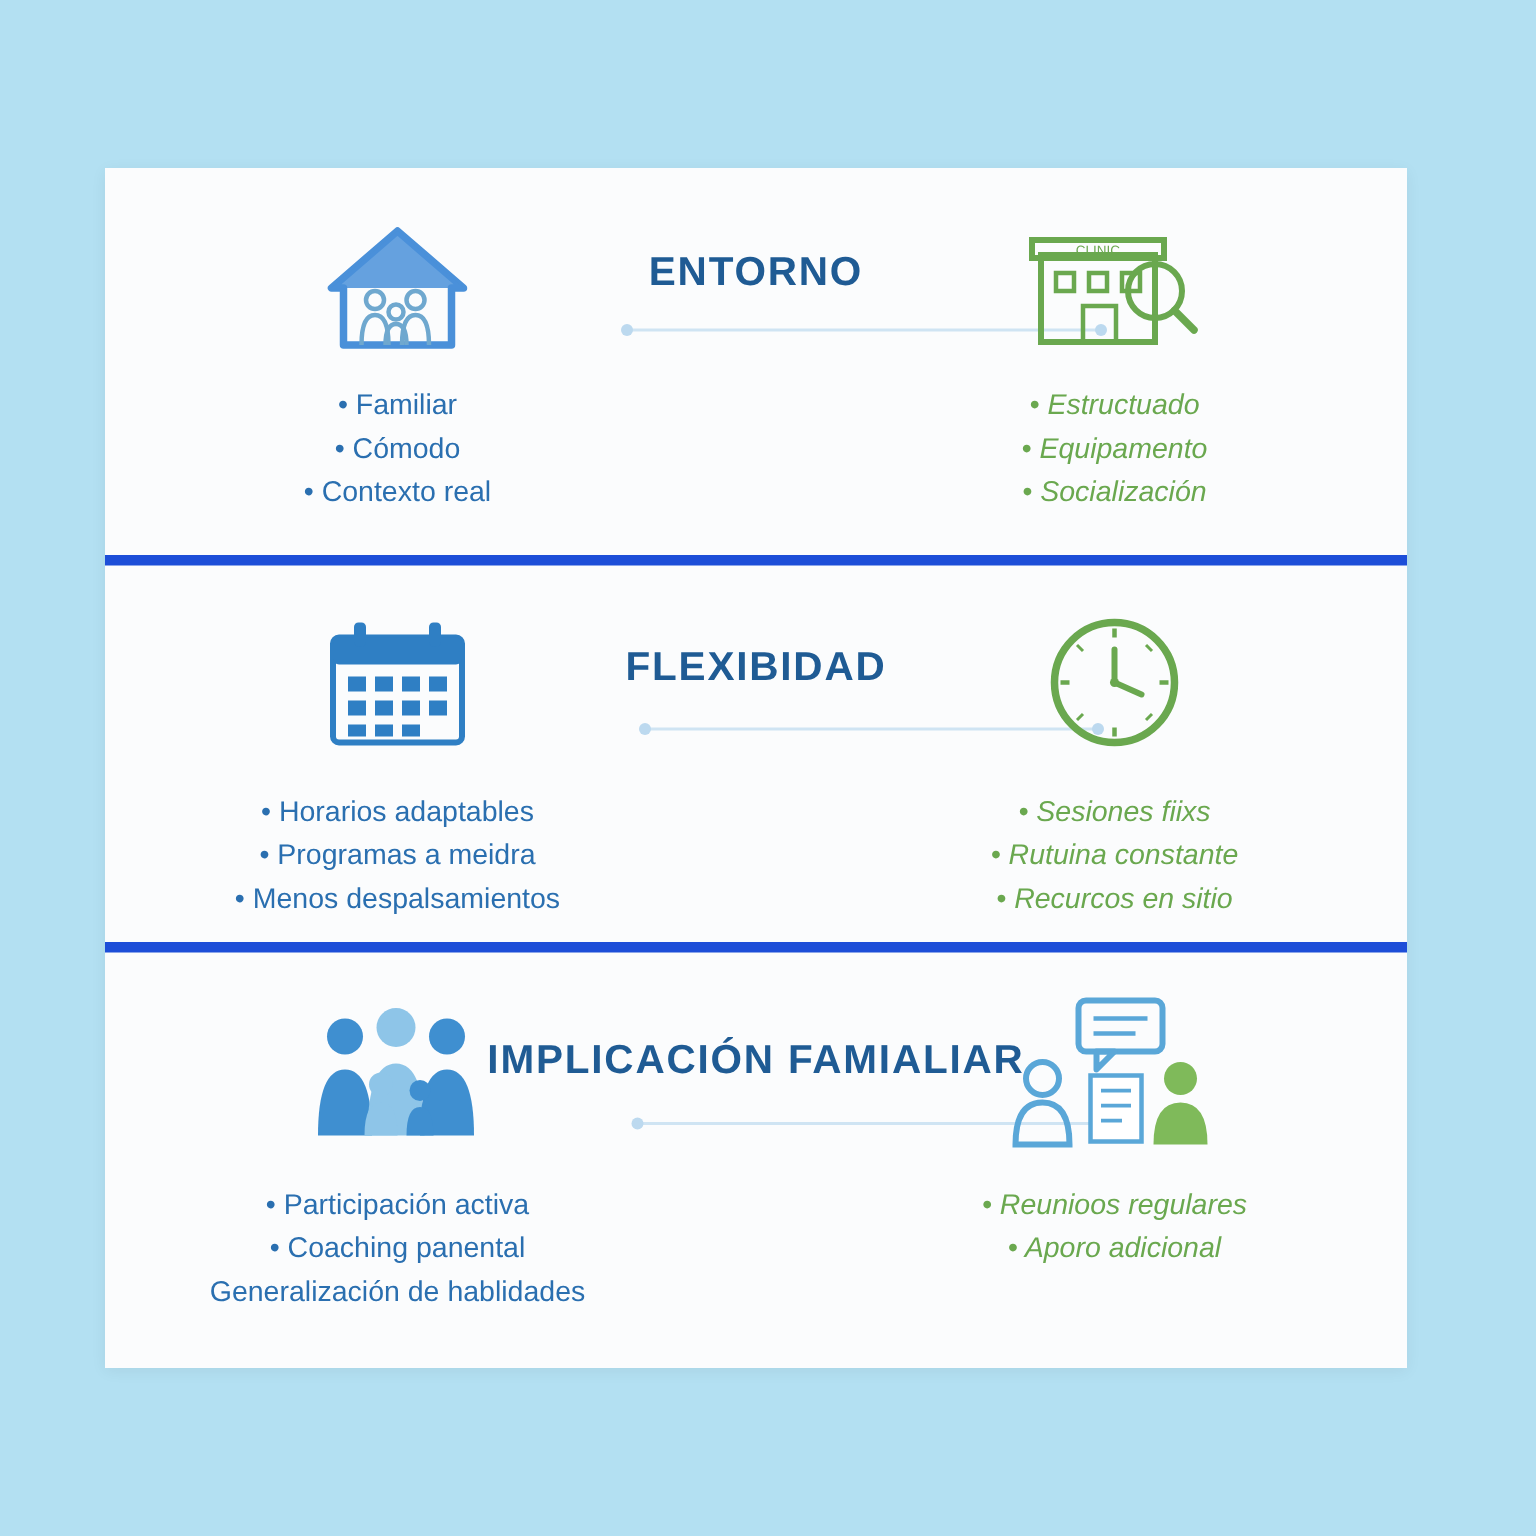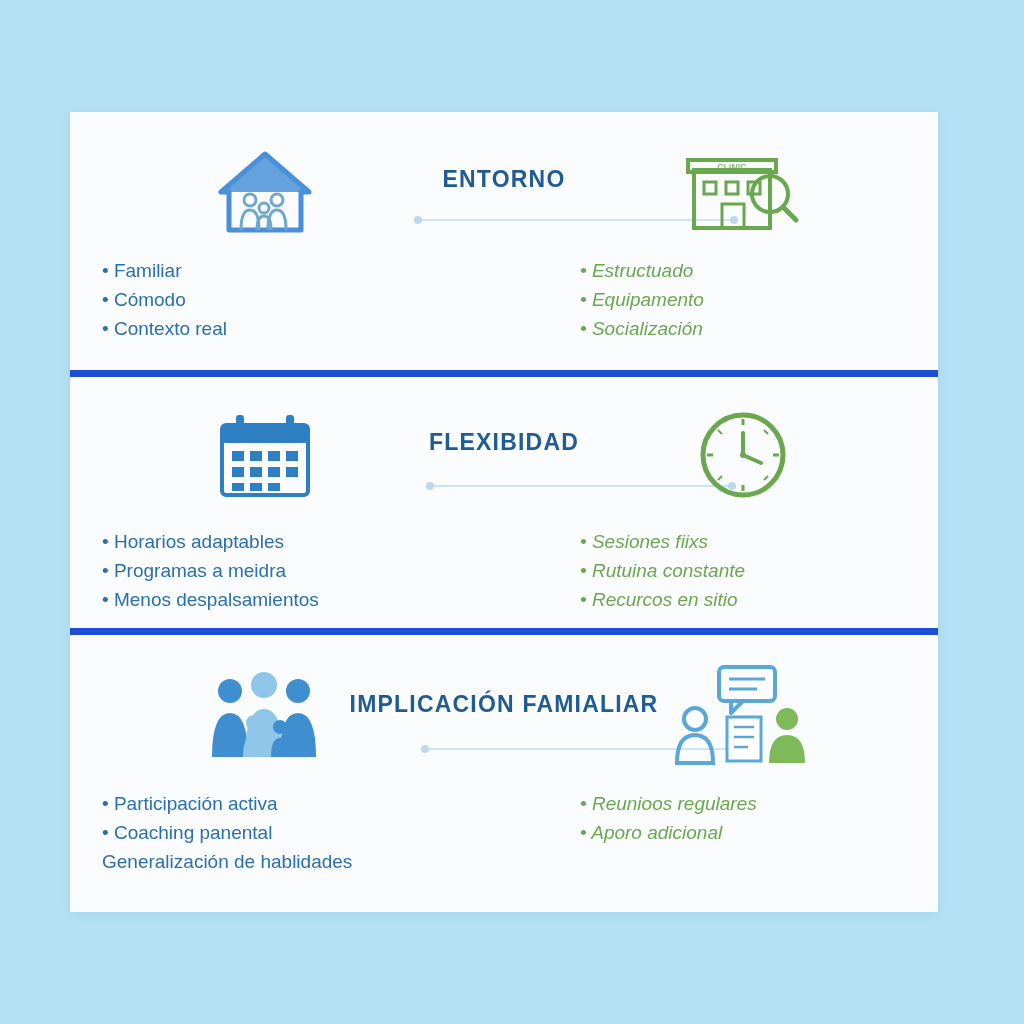--- a/index.html
+++ b/index.html
@@ -38,21 +38,21 @@
   .section-inner {
     position: relative;
     width: 100%;
     height: 100%;
   }
   .title {
     position: absolute;
     left: 0;
     right: 0;
     text-align: center;
-    font-size: 23px;
+    font-size: 27px;
     font-weight: bold;
     letter-spacing: 1.2px;
     color: #1f5b94;
   }
   .connector {
     position: absolute;
     height: 2px;
     background: #cfe4f3;
   }
   .connector .dot {
@@ -62,21 +62,21 @@
     height: 8px;
     border-radius: 50%;
     background: #bcd9ef;
   }
   .connector .dot.left { left: -4px; }
   .connector .dot.right { right: -4px; }
 
   .col {
     position: absolute;
     width: 330px;
-    text-align: left;
+    text-align: center;
   }
   .col.left  { left: 30px; }
   .col.right { right: 30px; }
 
   .icon-wrap {
     height: 100px;
     display: flex;
     align-items: center;
     justify-content: center;
   }

